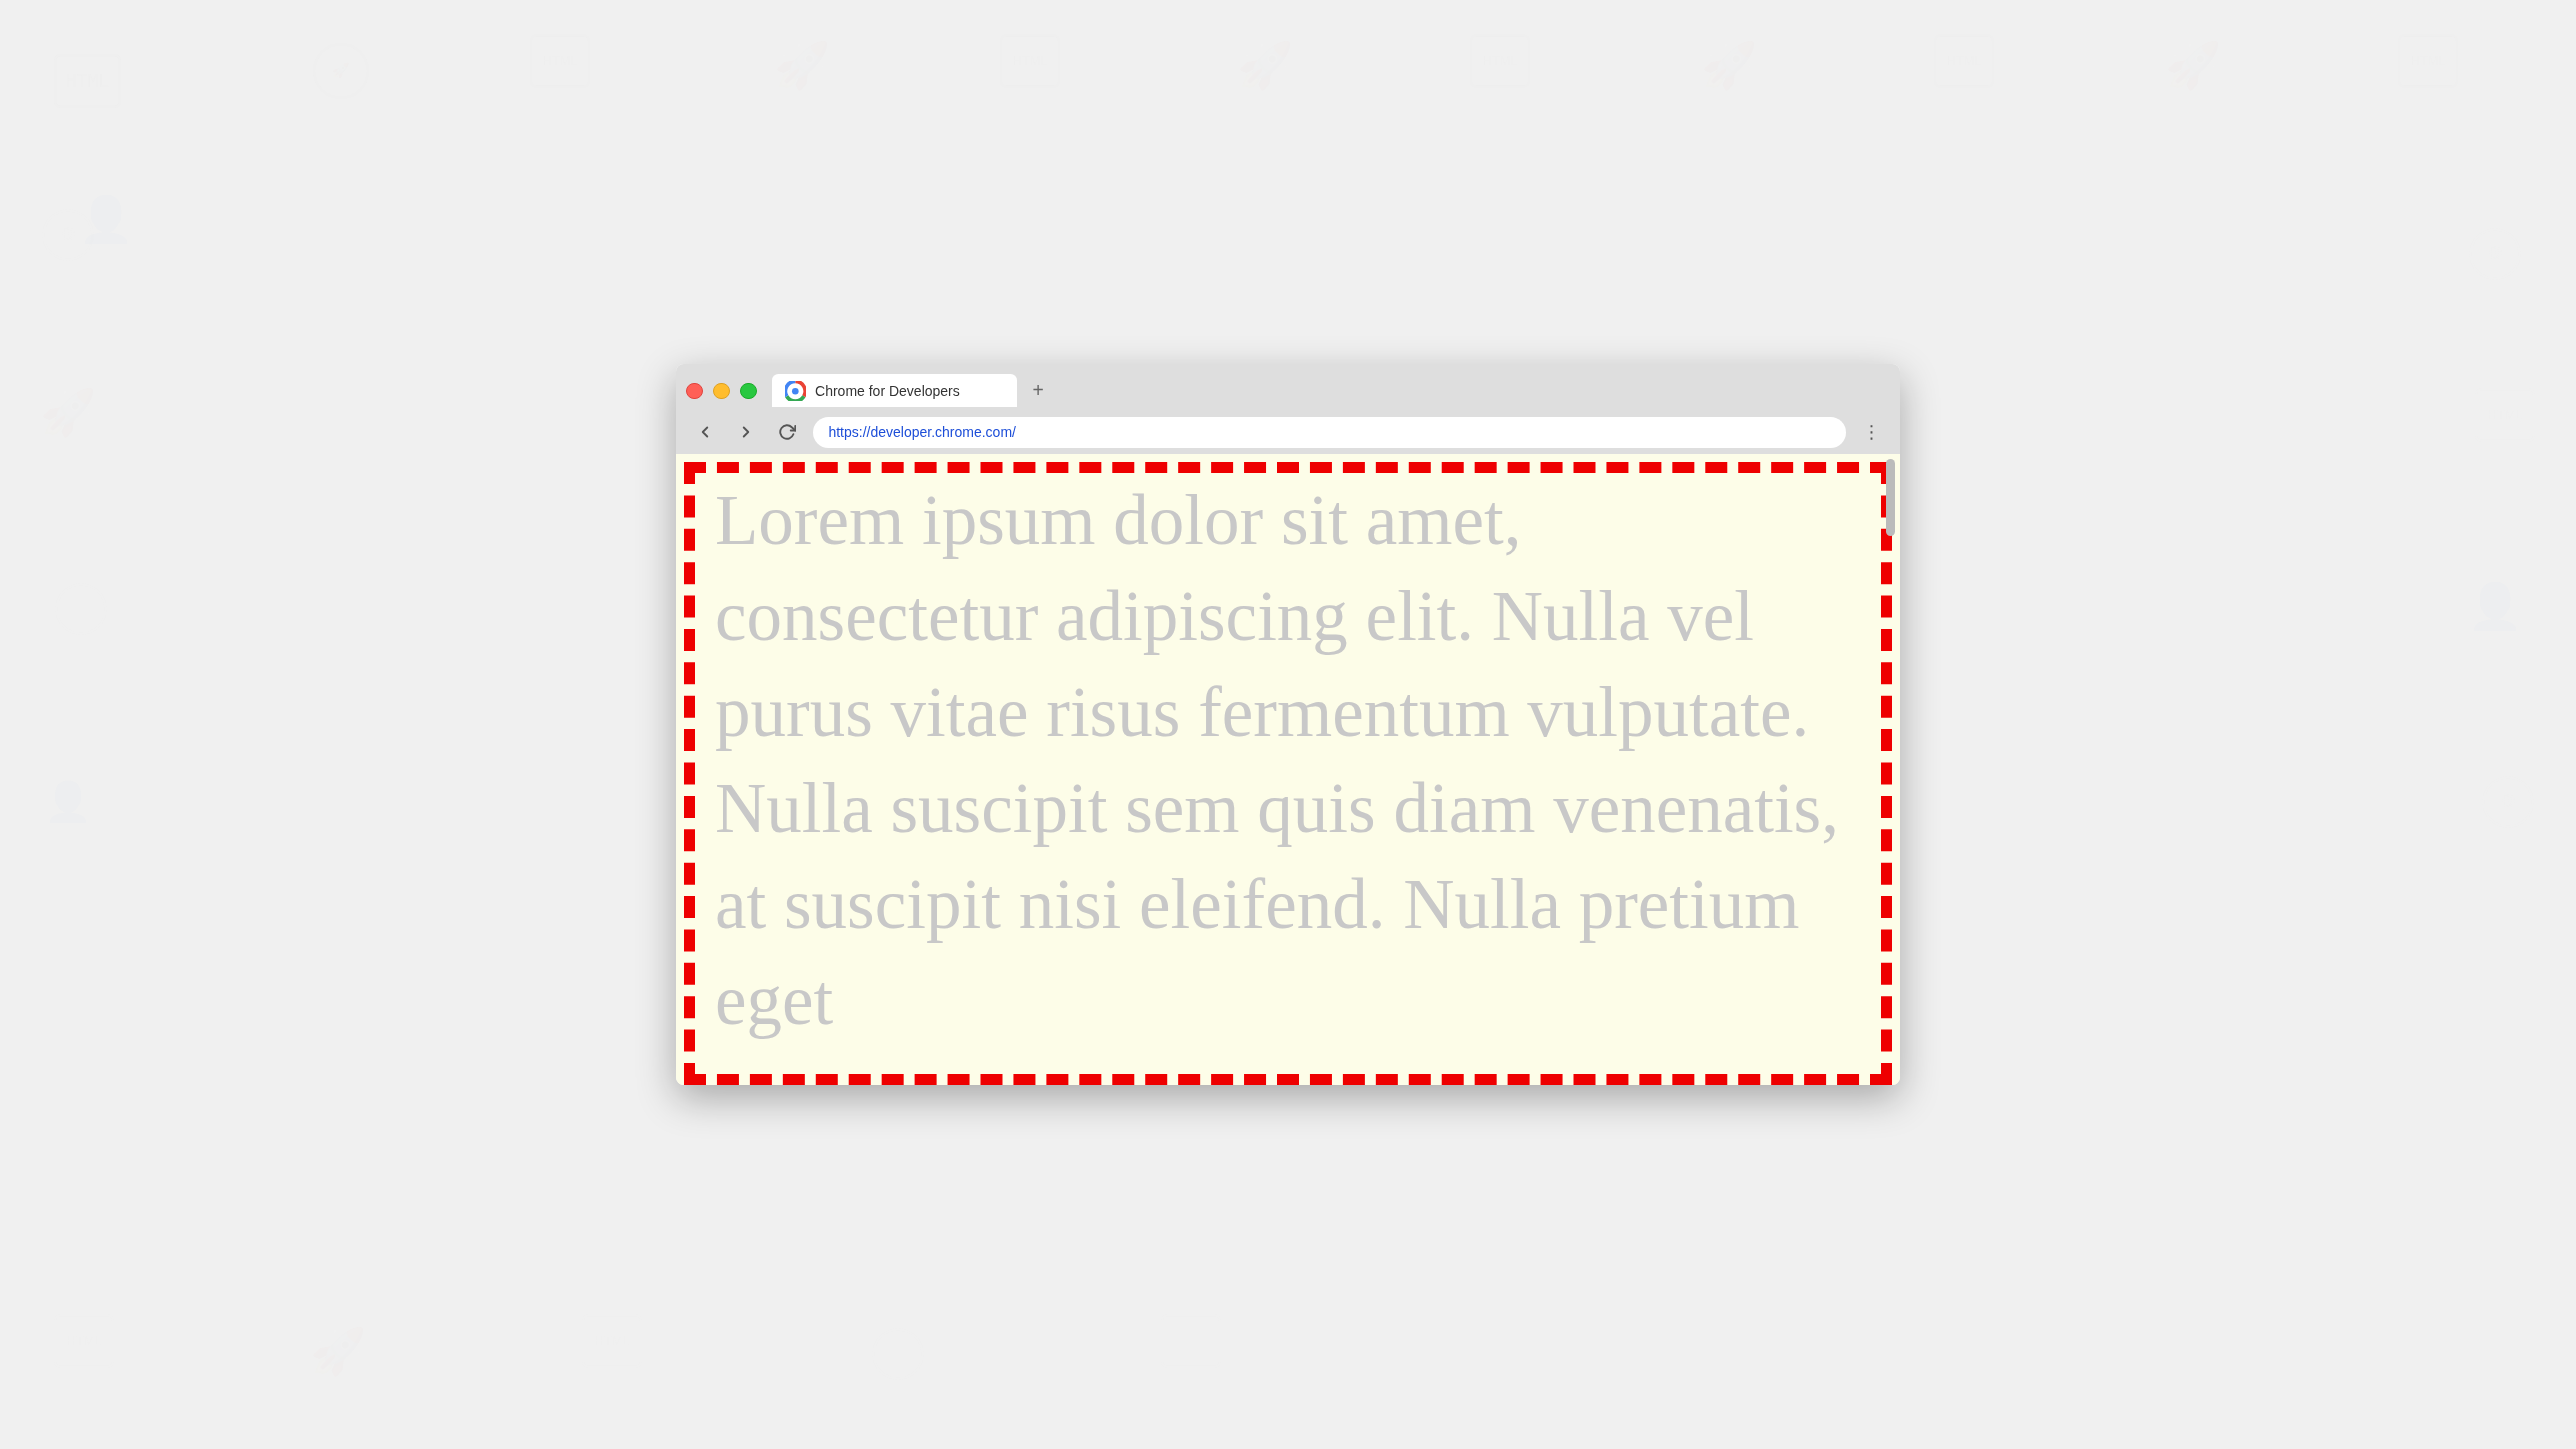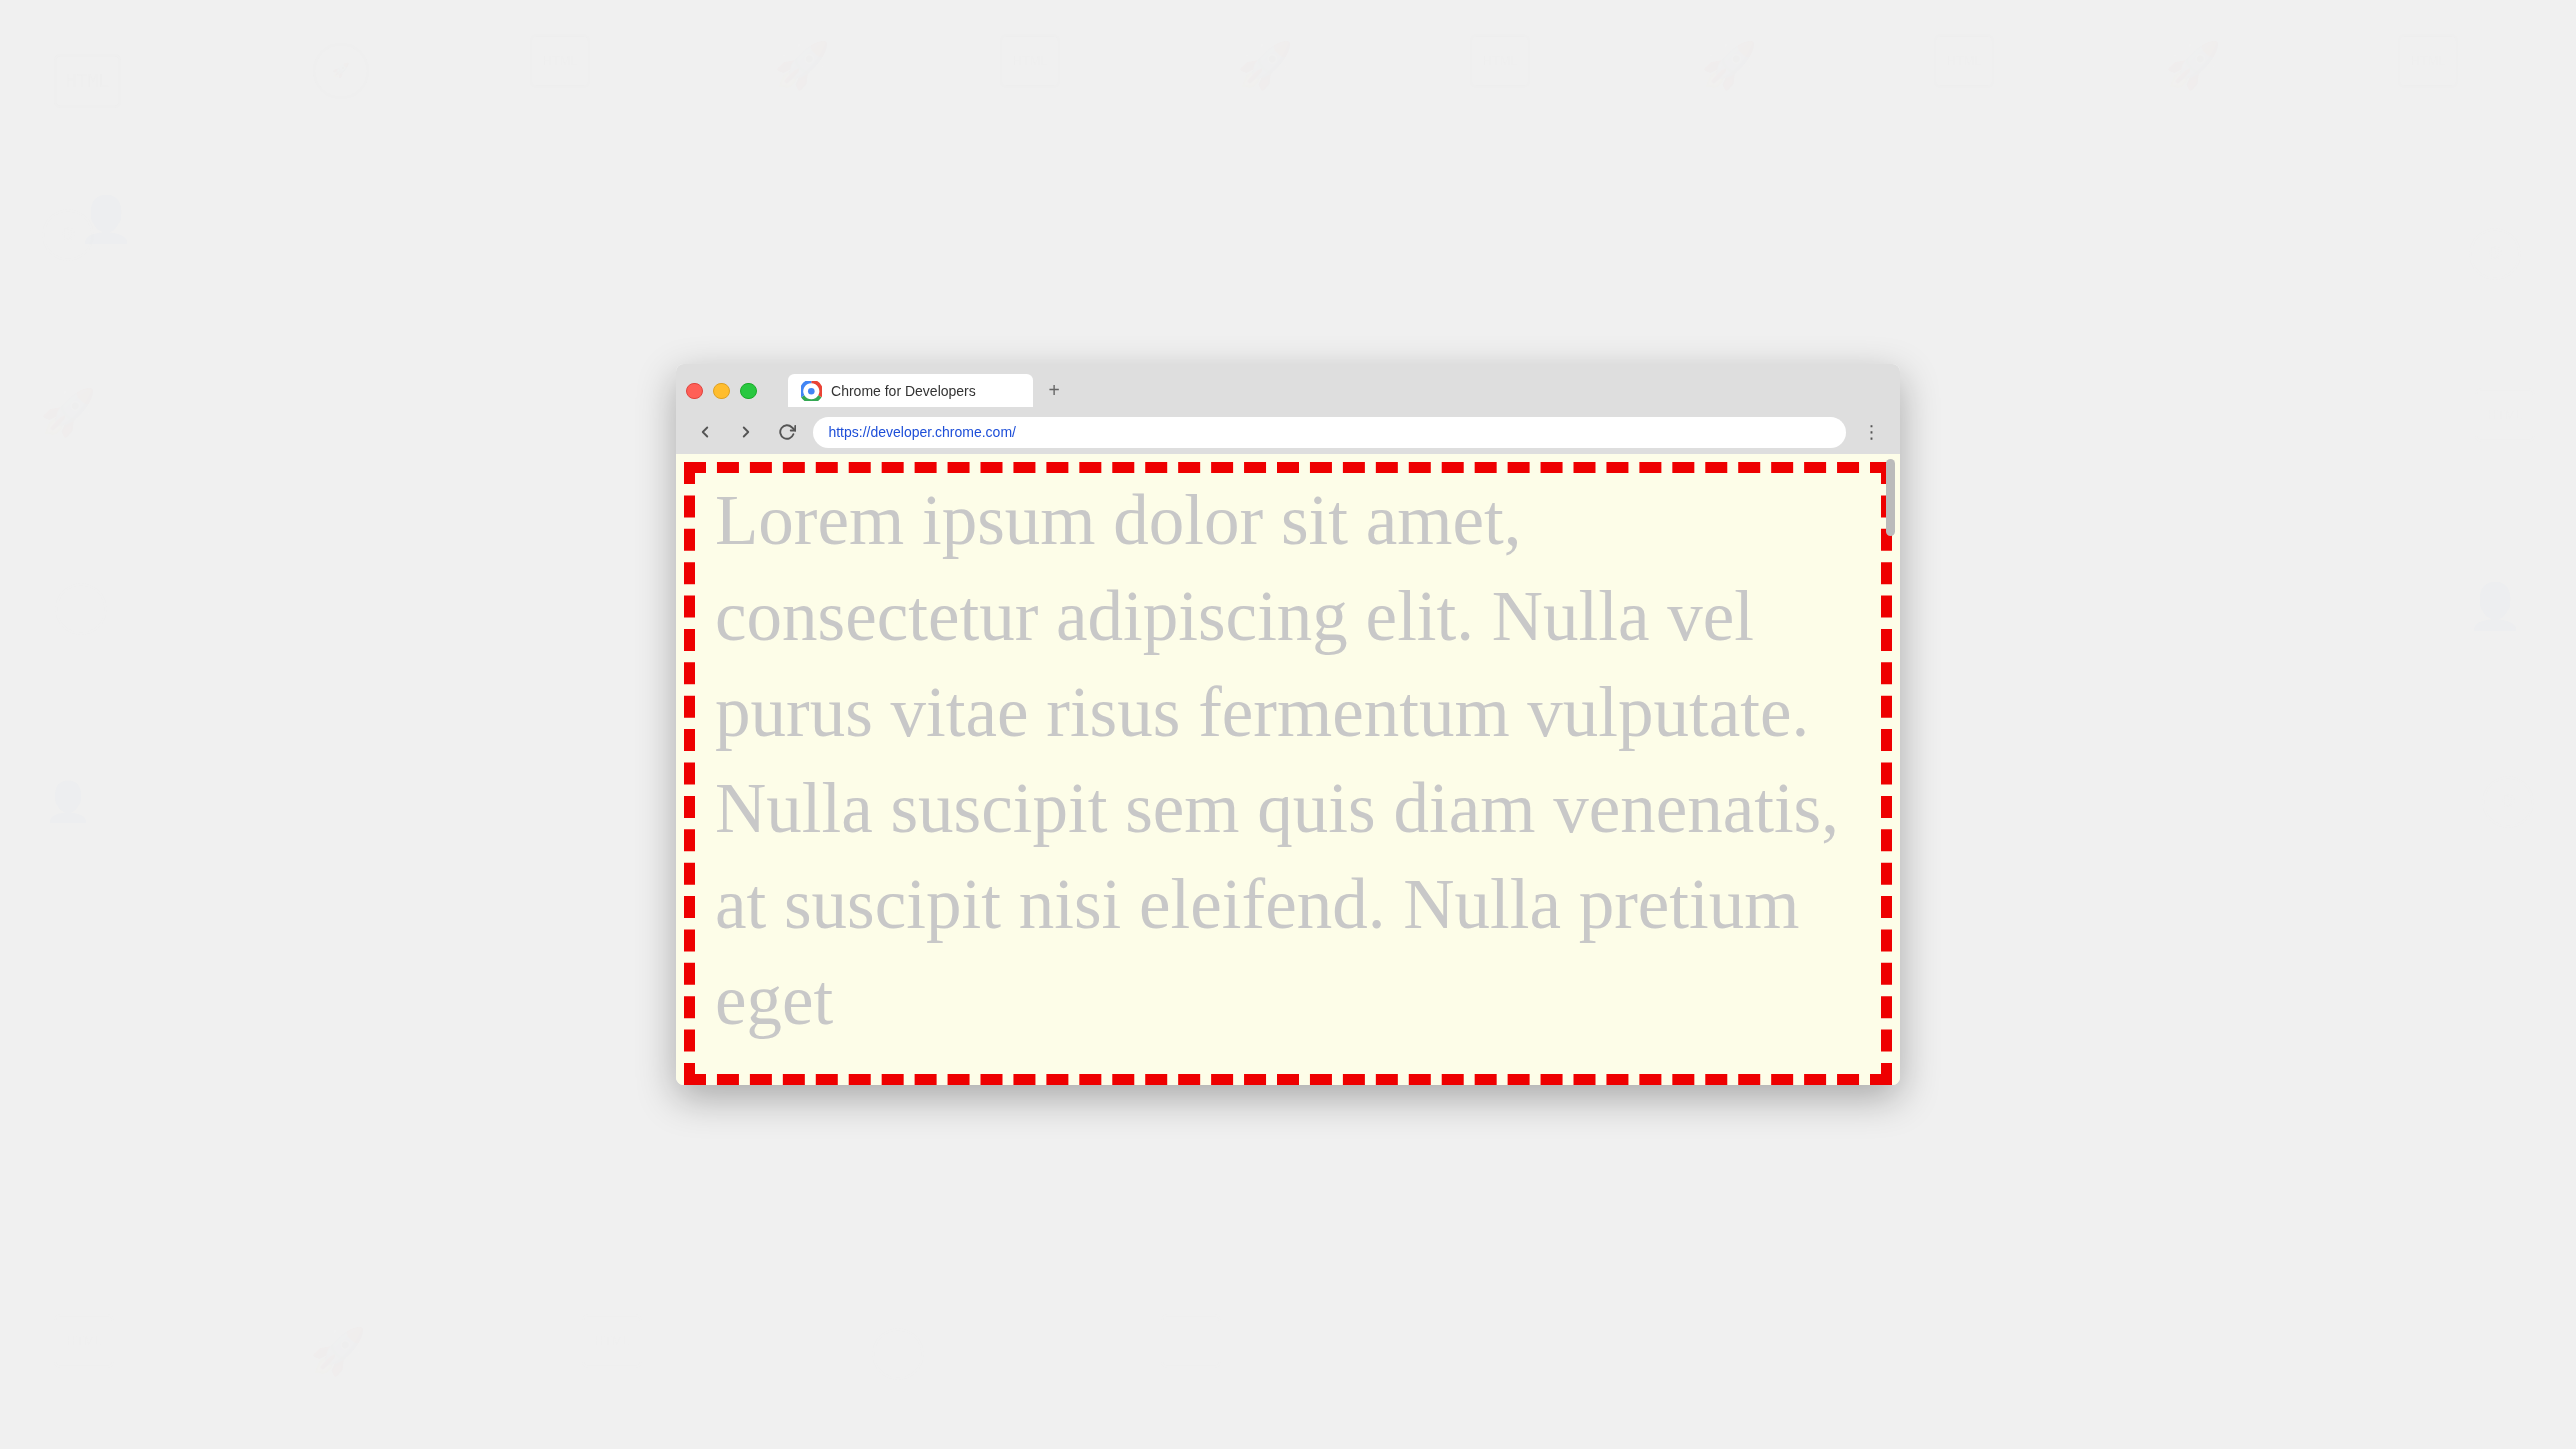--- a/index.html
+++ b/index.html
@@ -78,21 +78,20 @@
     .tab-active {
       display: flex;
       align-items: center;
       gap: 9px;
       background: #fff;
       border-radius: 6.4px 6.4px 0 0;
       padding: 6.4px 18px 6.4px 13px;
       height: 33px;
       min-width: 245px;
       max-width: 322px;
-      margin-left: 16px;
     }
 
     .tab-title {
       font-size: 14px;
       color: #333;
       white-space: nowrap;
       overflow: hidden;
       text-overflow: ellipsis;
     }
 

